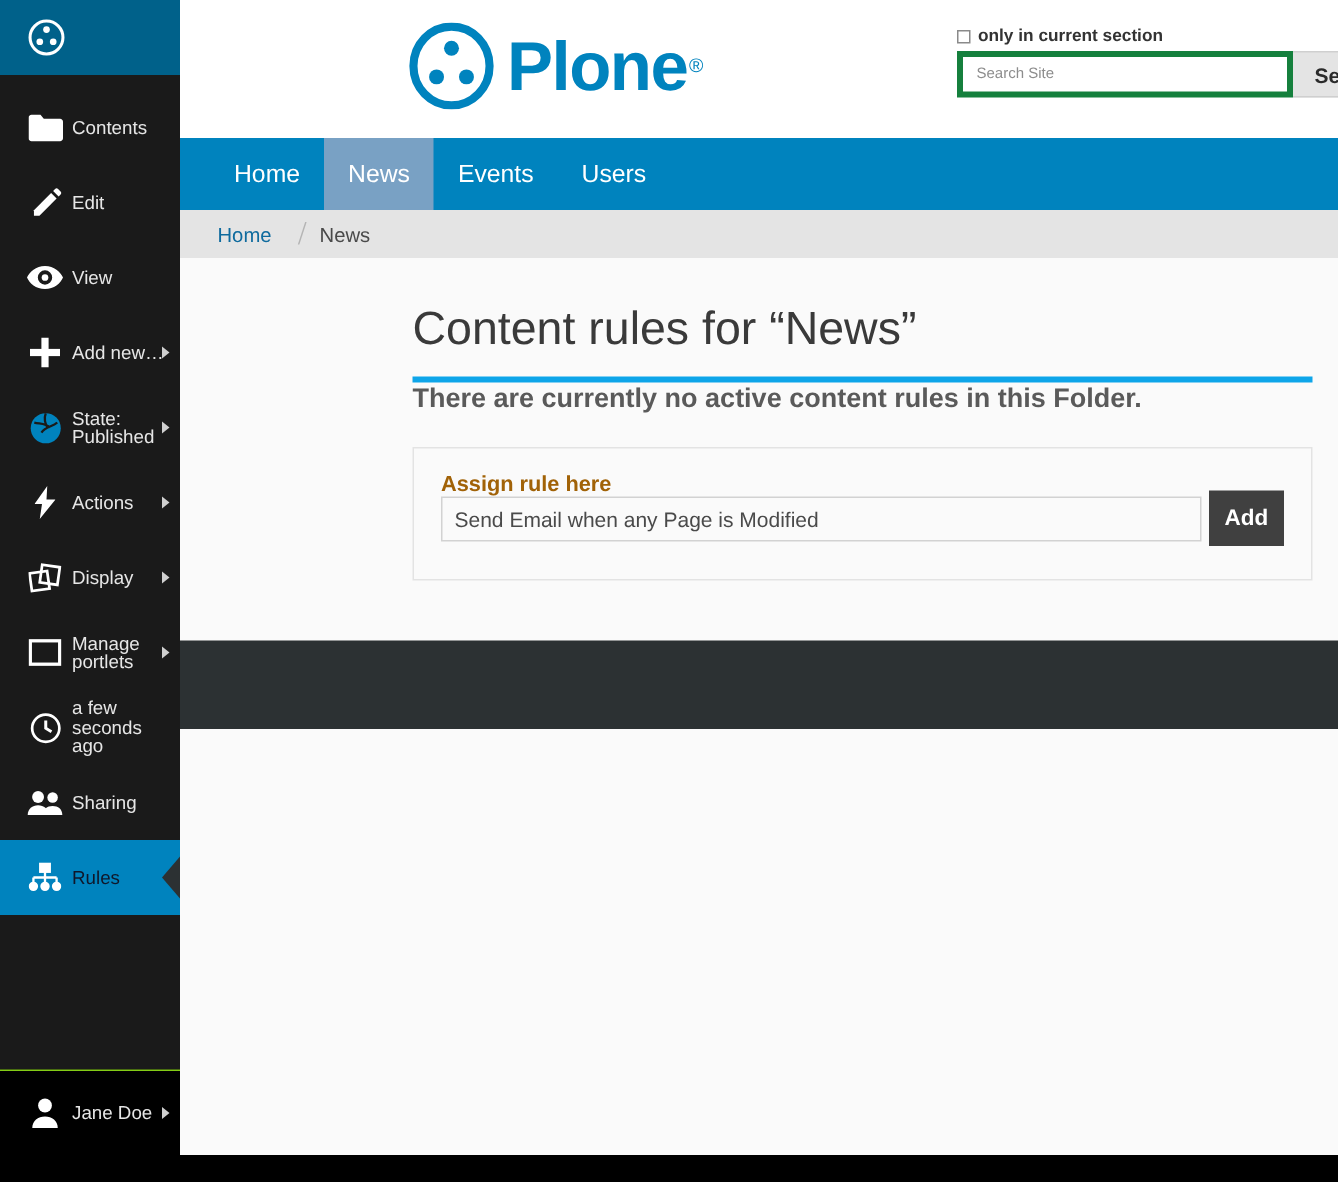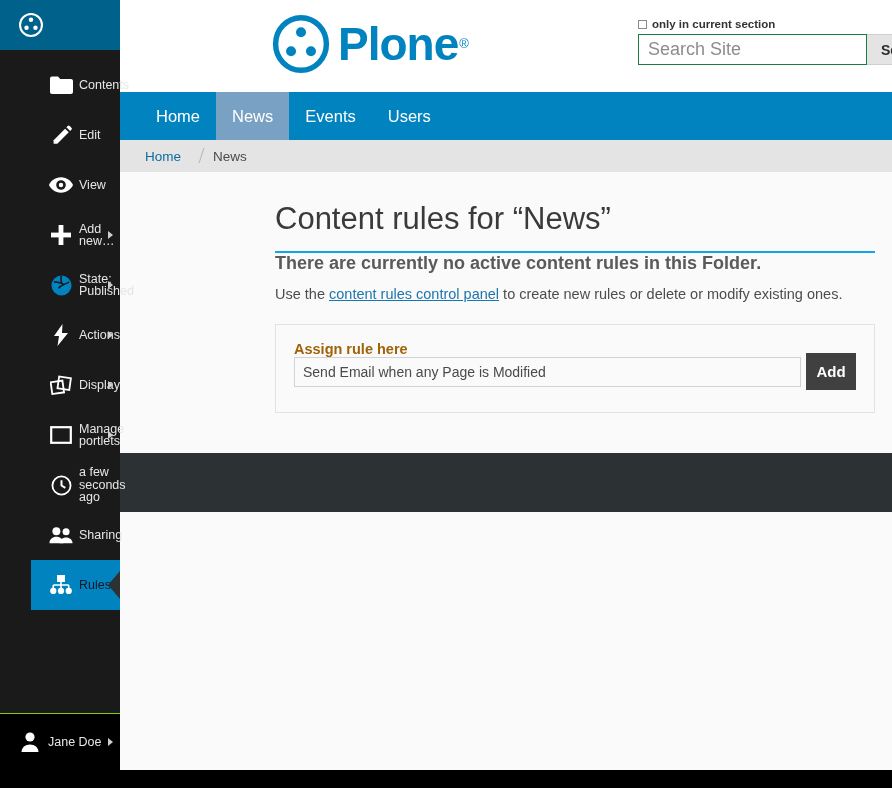--- a/index.html
+++ b/index.html
@@ -24,21 +24,21 @@
     display: flex; align-items: center; padding-left: 18px;
     position: relative; flex: 0 0 auto;
   }
   #toolbar-logo::after {
     content: ""; position: absolute; left: 24px; bottom: -8px;
     border-left: 8px solid transparent; border-right: 8px solid transparent;
     border-top: 8px solid #1a1a1a;
   }
   .plone-mark { width: 26px; height: 26px; display: block; }
 
-  #toolbar-menu { flex: 1 1 auto; padding-top: 10px; margin-left: 31px; }
+  #toolbar-menu { flex: 1 1 auto; padding-top: 10px; }
 
   .tb-item {
     display: flex; align-items: center;
     min-height: 50px; padding: 4px 0 4px 0;
     position: relative; color: #e8e8e8;
     cursor: pointer;
   }
   .tb-icon {
     width: 36px; min-width: 36px; margin-left: 12px;
     display: flex; align-items: center; justify-content: center;
@@ -93,23 +93,23 @@
   #searchbox { position: absolute; left: 518px; top: 18px; width: 300px; }
   .search-opt { display: flex; align-items: center; gap: 5px; margin-bottom: 4px; }
   .opt-checkbox {
     width: 9px; height: 9px; border: 1px solid #8a8a8a; background: #fff;
     display: inline-block;
   }
   .opt-label { font-size: 11.5px; font-weight: bold; color: #333333; }
   .search-row { display: flex; }
   #search-input {
     width: 229px; height: 31px;
-    border: 1px solid #15803d; background: #fff;
+    border: 4px solid #15803d; background: #fff;
     font-family: "Liberation Sans", sans-serif;
-    font-size: 18px; color: #444; padding: 0 9px; outline: none;
+    font-size: 10px; color: #444; padding: 0 9px; outline: none;
   }
   #search-input::placeholder { color: #8d8d8d; }
   #search-button {
     height: 31px; border: 1px solid #cfcfcf; border-left: none;
     background: #e4e4e4; color: #2b2b2b;
     font-family: "Liberation Sans", sans-serif;
     font-size: 14px; font-weight: bold;
     padding: 0 14px; cursor: pointer; white-space: nowrap;
   }
 
@@ -139,21 +139,21 @@
     transform: skewX(-18deg);
   }
   #breadcrumb .crumb-current { color: #4a4a4a; }
 
   
   #content { background: #fafafa; padding: 28px 0 0 0; min-height: 150px; }
   #content-inner { width: 600px; margin-left: 155px; }
   #page-title {
     font-size: 31px; font-weight: normal; color: #3a3a3a;
     line-height: 38px; padding-bottom: 13px;
-    border-bottom: 2px solid #0ea5e9;
+    border-bottom: 4px solid #0ea5e9;
   }
   #no-rules-msg {
     font-size: 18px; font-weight: bold; color: #5a5a5a;
   }
   #help-line { font-size: 14.5px; color: #4d4d4d; margin-top: 12px; }
   #help-line a { color: #1b76ae; text-decoration: underline; cursor: pointer; }
 
   #assign-card {
     margin-top: 22px; border: 1px solid #e3e3e3; background: #fafafa;
     padding: 16px 18px 22px 18px;
@@ -382,21 +382,20 @@
       <span class="crumb-current">News</span>
     </div>
 
     <div id="content">
       <div id="content-inner">
 
         <h1 id="page-title">Content rules for “News”</h1>
 
         <p id="no-rules-msg">There are currently no active content rules in this Folder.</p>
 
-        <p id="help-line"><span>Use the </span><a href="#">content rules control panel</a><span> to create new rules or delete or modify existing ones.</span></p>
 
         <div id="assign-card">
           <div id="assign-label">Assign rule here</div>
           <div id="assign-row">
             <div id="assign-select">Send Email when any Page is Modified</div>
             <button id="assign-add">Add</button>
           </div>
         </div>
 
       </div>

